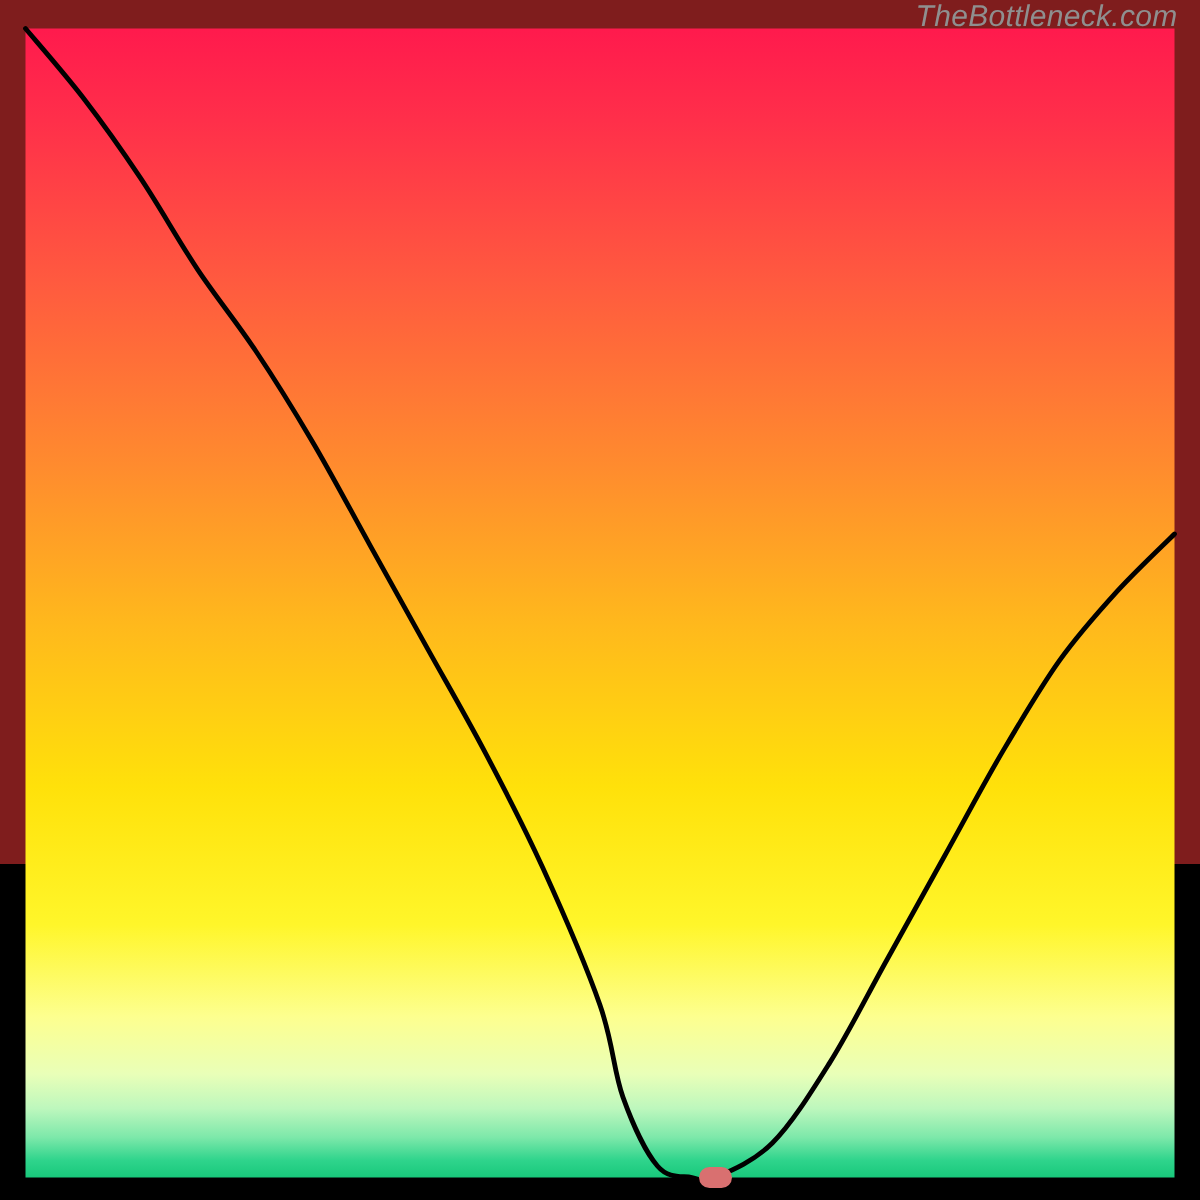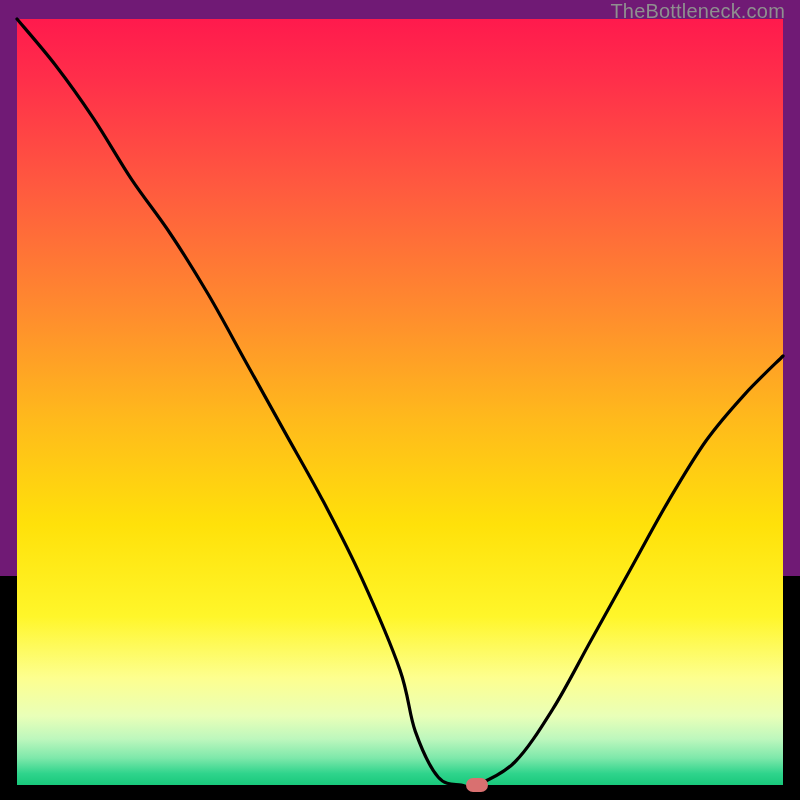--- a/index.html
+++ b/index.html
@@ -10,21 +10,22 @@
     background: #000;
     overflow: hidden;
     font-family: Arial, Helvetica, sans-serif;
   }
   .frame {
     position: absolute;
     top: 0;
     left: 0;
     width: 800px;
     height: 576px;
-    background: #701a75;
+    background: #7f1d1d;
+    font-style: italic;
   }
   .plot-area {
     position: absolute;
     top: 19px;
     left: 17px;
     width: 766px;
     height: 766px;
     
     background: linear-gradient(
       to bottom,

